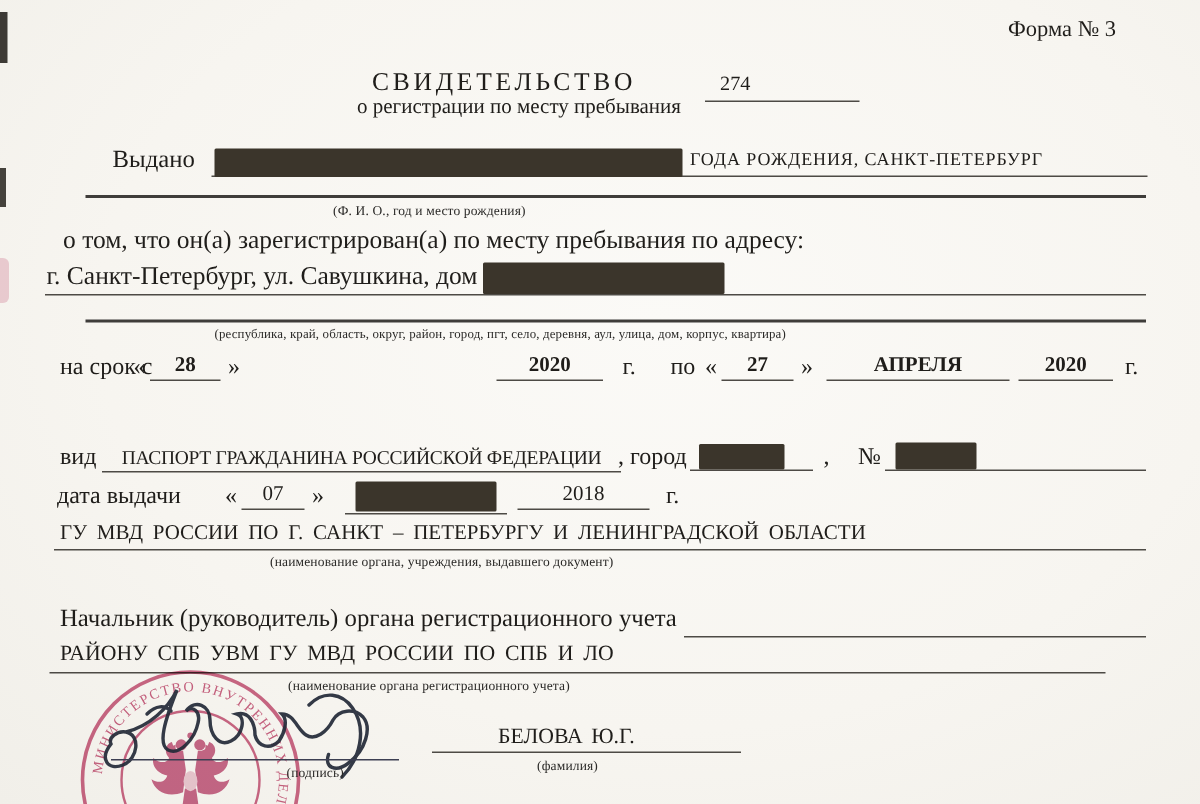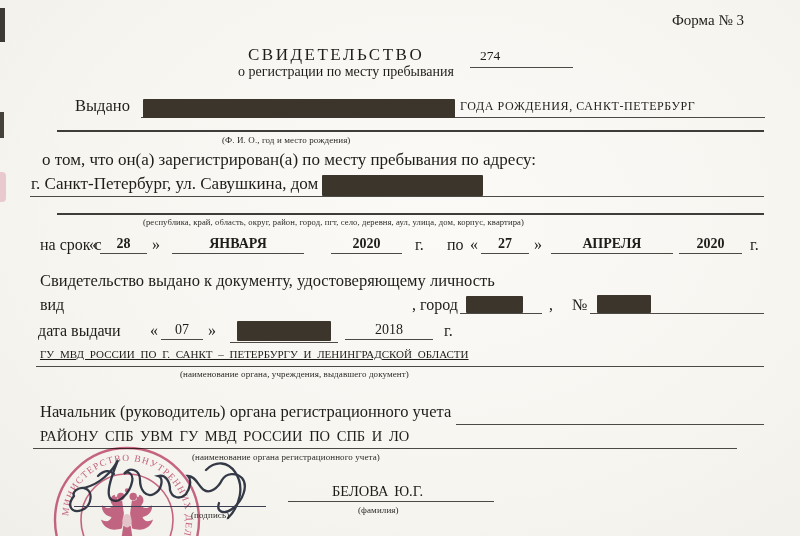--- a/index.html
+++ b/index.html
@@ -53,52 +53,51 @@
   <div class="rule" style="left:30px;top:196px;width:734px;"></div>
   <div class="redact" style="left:322px;top:175px;width:161px;height:21px;"></div>
 
   <div class="rule thick" style="left:57px;top:213px;width:707px;"></div>
   <div class="caption" style="left:143px;top:217px;font-size:8.6px;">(республика, край, область, округ, район, город, пгт, село, деревня, аул, улица, дом, корпус, квартира)</div>
 
   <div class="abs txt" style="left:40px;top:236px;font-size:16px;">на срок с</div>
   <div class="abs txt" style="left:89px;top:236px;font-size:16px;">«</div>
   <div class="ubox" style="left:100px;top:236px;width:47px;">28</div>
   <div class="abs txt" style="left:152px;top:236px;font-size:16px;">»</div>
-  <div class="ubox" style="left:172px;top:236px;width:132px;">ЯНВАРЯ</div>
   <div class="ubox" style="left:331px;top:236px;width:71px;">2020</div>
   <div class="abs txt" style="left:415px;top:236px;font-size:16px;">г.</div>
   <div class="abs txt" style="left:447px;top:236px;font-size:16px;">по</div>
   <div class="abs txt" style="left:470px;top:236px;font-size:16px;">«</div>
   <div class="ubox" style="left:481px;top:236px;width:48px;">27</div>
   <div class="abs txt" style="left:534px;top:236px;font-size:16px;">»</div>
   <div class="ubox" style="left:551px;top:236px;width:122px;">АПРЕЛЯ</div>
   <div class="ubox" style="left:679px;top:236px;width:63px;">2020</div>
   <div class="abs txt" style="left:750px;top:236px;font-size:16px;">г.</div>
 
-  <div class="abs txt" style="left:40px;top:271px;font-size:16.5px;">Свидетельство выдано к документу, удостоверяющему личность</div>
 
   <div class="abs txt" style="left:40px;top:296px;font-size:16px;">вид</div>
+  <div class="ubox" style="left:68px;top:297px;width:346px;font-weight:normal;font-size:13px;letter-spacing:-0.2px;">ПАСПОРТ ГРАЖДАНИНА РОССИЙСКОЙ ФЕДЕРАЦИИ</div>
   <div class="abs txt" style="left:412px;top:296px;font-size:16px;">, город</div>
   <div class="rule" style="left:460px;top:313px;width:82px;"></div>
   <div class="redact" style="left:466px;top:296px;width:57px;height:17px;"></div>
   <div class="abs txt" style="left:549px;top:296px;font-size:16px;">,</div>
   <div class="abs txt" style="left:572px;top:296px;font-size:16px;">№</div>
   <div class="rule" style="left:590px;top:313px;width:174px;"></div>
   <div class="redact" style="left:597px;top:295px;width:54px;height:18px;"></div>
 
   <div class="abs txt" style="left:38px;top:322px;font-size:16px;">дата выдачи</div>
   <div class="abs txt" style="left:150px;top:322px;font-size:16px;">«</div>
   <div class="ubox" style="left:161px;top:322px;width:42px;font-weight:normal;">07</div>
   <div class="abs txt" style="left:208px;top:322px;font-size:16px;">»</div>
   <div class="rule" style="left:230px;top:342px;width:108px;"></div>
   <div class="redact" style="left:237px;top:321px;width:94px;height:20px;"></div>
   <div class="ubox" style="left:345px;top:322px;width:88px;font-weight:normal;">2018</div>
   <div class="abs txt" style="left:444px;top:322px;font-size:16px;">г.</div>
 
-  <div class="abs caps" style="left:40px;top:348px;font-size:11px;word-spacing:3px;text-decoration:underline;">ГУ МВД РОССИИ ПО Г. САНКТ – ПЕТЕРБУРГУ И ЛЕНИНГРАДСКОЙ ОБЛАСТИ</div>
+  <div class="abs caps" style="left:40px;top:348px;font-size:14px;word-spacing:3px;">ГУ МВД РОССИИ ПО Г. САНКТ – ПЕТЕРБУРГУ И ЛЕНИНГРАДСКОЙ ОБЛАСТИ</div>
   <div class="rule" style="left:36px;top:366px;width:728px;"></div>
   <div class="caption" style="left:180px;top:369px;">(наименование органа, учреждения, выдавшего документ)</div>
 
   <div class="abs txt" style="left:40px;top:402px;font-size:16.5px;">Начальник (руководитель) органа регистрационного учета</div>
   <div class="rule" style="left:456px;top:424px;width:308px;"></div>
   <div class="abs caps" style="left:40px;top:428px;font-size:14.5px;word-spacing:3px;">РАЙОНУ СПБ УВМ  ГУ  МВД РОССИИ  ПО СПБ  И  ЛО</div>
   <div class="rule" style="left:33px;top:448px;width:704px;"></div>
   <div class="caption" style="left:192px;top:452px;">(наименование органа регистрационного учета)</div>
 
   <svg class="stamp-svg" style="left:45px;top:438px;" width="164" height="164" viewBox="0 0 164 164" aria-hidden="true">

